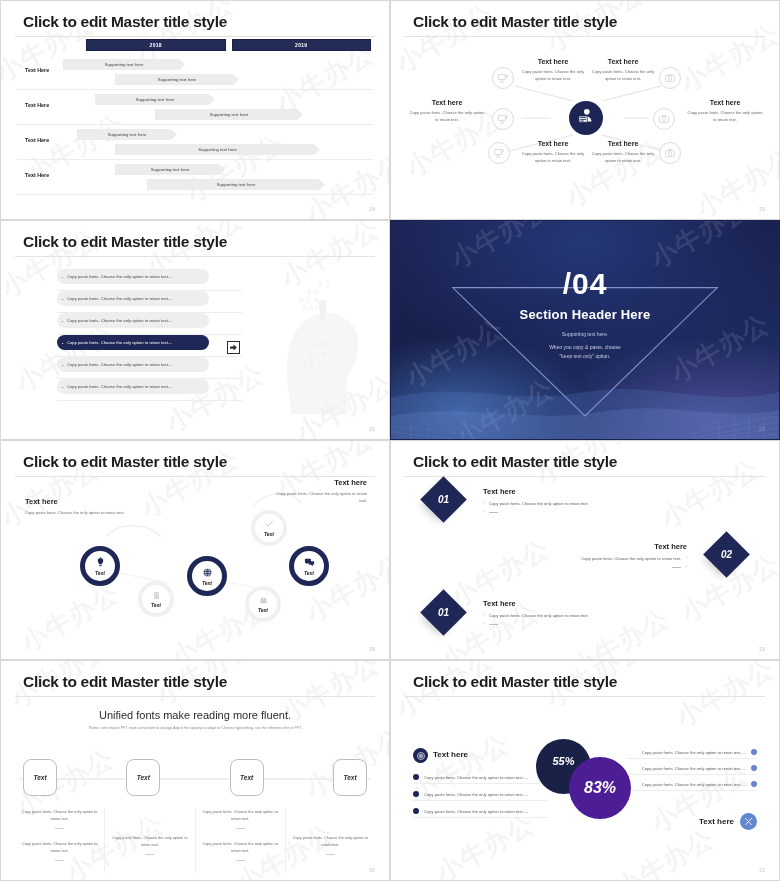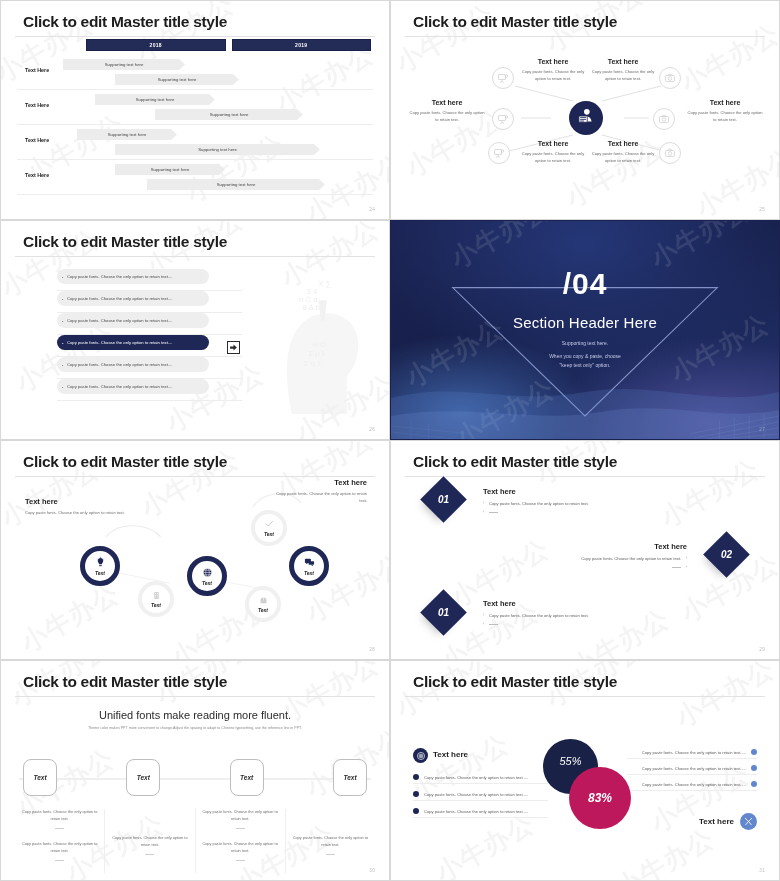--- a/index.html
+++ b/index.html
@@ -96,21 +96,21 @@
   .s3-rule { height:22px; border-bottom:1px solid #ededed; }
   .s3-arrow {
     position:absolute; left:226px; top:340px; width:13px; height:13px;
     border:1px solid #2b2b2b; display:flex; align-items:center; justify-content:center; z-index:4;
   }
   .s3-brain { position:absolute; right:22px; top:48px; width:92px; height:148px; z-index:1; opacity:.55;}
 
   
   .s4-wrap { position:absolute; inset:0; z-index:2; display:flex; flex-direction:column; align-items:center; }
   .s4-num { font-size:30px; font-weight:700; color:#ffffff; letter-spacing:1px; margin-top:48px; line-height:1;}
-  .s4-head { font-size:15px; font-weight:400; color:#ffffff; margin-top:15px; letter-spacing:.2px;}
+  .s4-head { font-size:13px; font-weight:700; color:#ffffff; margin-top:8px; letter-spacing:.2px;}
   .s4-sub { font-size:5px; color:#c7cbe8; margin-top:9px; }
   .s4-sub2 { font-size:5px; color:#c7cbe8; margin-top:6px; text-align:center; line-height:1.7;}
   .s4-tri { position:absolute; inset:0; z-index:1; }
   .s4-bg  { position:absolute; inset:0; z-index:0;
      background:
        radial-gradient(ellipse 200px 120px at 18% 88%, rgba(86,140,220,.55), transparent 65%),
        radial-gradient(ellipse 240px 130px at 82% 92%, rgba(120,110,200,.45), transparent 65%),
        radial-gradient(ellipse 300px 200px at 50% 10%, rgba(40,60,130,.8), transparent 70%),
        linear-gradient(160deg,#1b2352 0%,#17204b 40%,#1d2a5e 70%,#2a3570 100%);
   }
@@ -162,28 +162,28 @@
     font-size:6.5px; font-style:italic; color:#2b2b2b; font-weight:600;
   }
   .s7-cols { position:absolute; left:14px; right:14px; top:148px; display:flex; z-index:3;}
   .s7-col { flex:1; padding:0 6px; border-right:1px solid #efefef; text-align:center;}
   .s7-col:last-child{ border-right:none;}
   .s7-col p { font-size:3.9px; color:#707070; line-height:1.7; margin-bottom:3px;}
 
   
   .s8 .c55 {
     position:absolute; width:55px; height:55px; border-radius:50%; background:#192146;
-    left:152px; top:78px; z-index:3; display:flex; align-items:center; justify-content:center;
-    color:#fff; font-size:11px; font-weight:400; font-style:italic;
+    left:145px; top:78px; z-index:3; display:flex; align-items:center; justify-content:center;
+    color:#fff; font-size:11px; font-weight:700; font-style:italic;
     padding-bottom:12px;
   }
   .s8 .c83 {
-    position:absolute; width:62px; height:62px; border-radius:50%; background:#be185d;
-    left:178px; top:106px; z-index:4; display:flex; align-items:center; justify-content:center;
-    color:#fff; font-size:12px; font-weight:700; font-style:italic;
+    position:absolute; width:62px; height:62px; border-radius:50%; background:#4c1d95;
+    left:178px; top:96px; z-index:4; display:flex; align-items:center; justify-content:center;
+    color:#fff; font-size:16px; font-weight:700; font-style:italic;
   }
   .s8 .lbadge{ position:absolute; left:22px; top:87px; width:15px;height:15px;border-radius:50%;background:#1d2555;
      display:flex;align-items:center;justify-content:center; z-index:3;}
   .s8 .lhead{ position:absolute; left:42px; top:89px; font-size:8px; font-weight:700; color:#1d1d1d; z-index:3;}
   .s8 .lrow{ position:absolute; left:22px; width:135px; border-bottom:1px solid #ededed; z-index:3;
      display:flex; align-items:center; gap:5px; padding-bottom:3px; }
   .s8 .lrow .dot{ width:6px;height:6px;border-radius:50%;background:#1d2555; flex:0 0 auto;}
   .s8 .lrow span{ font-size:4.1px; color:#5e5e5e;}
   .s8 .rrow{ position:absolute; right:22px; width:130px; border-bottom:1px solid #ededed; z-index:3;
      display:flex; align-items:center; justify-content:flex-end; gap:5px; padding-bottom:3px;}

